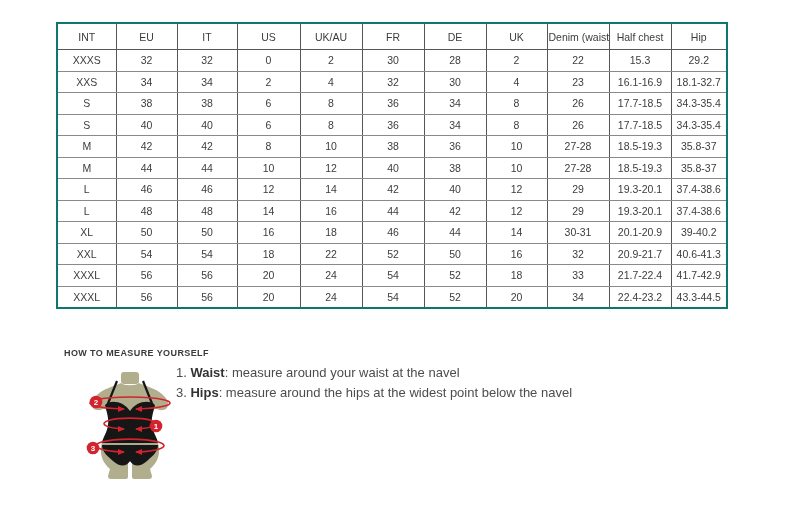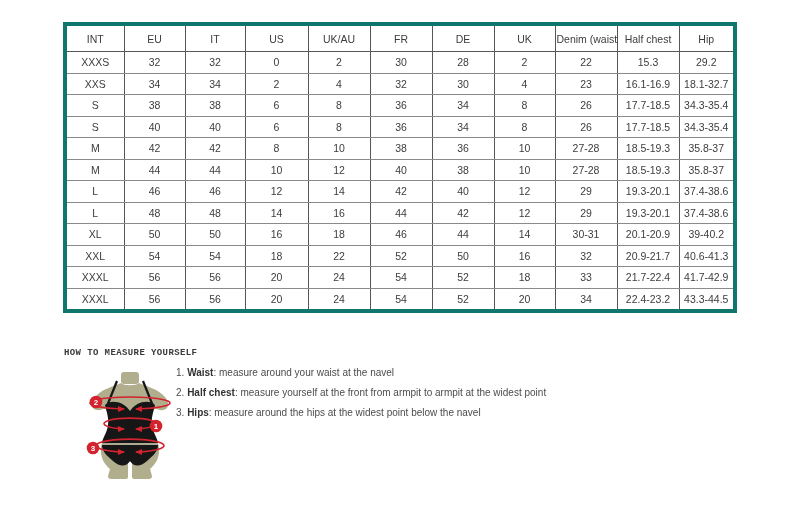--- a/index.html
+++ b/index.html
@@ -2,41 +2,41 @@
 <html><head>
 <meta charset="utf-8">
 <style>
   html,body{margin:0;padding:0;}
   body{
     width:798px;height:519px;background:#ffffff;position:relative;
     font-family:"Liberation Sans", sans-serif;color:#3d3d3d;overflow:hidden;
   }
   
   .size-table{
-    position:absolute;left:63px;top:22px;width:670px;
+    position:absolute;left:56px;top:22px;width:670px;
     border-collapse:collapse;table-layout:fixed;
-    border:4px solid #0f766e;
+    border:2px solid #0f766e;
   }
   .size-table th, .size-table td{
     border-left:1px solid #565656;border-right:1px solid #565656;
     border-top:1px solid #8a8a8a;border-bottom:1px solid #8a8a8a;
     font-size:10.5px;font-weight:400;color:#3c3c3c;
     text-align:center;vertical-align:middle;
     padding:0 1px;white-space:nowrap;overflow:hidden;
   }
   .size-table thead th{height:25px;border-bottom:1px solid #565656;}
   .size-table tbody td{height:20.5px;}
   
   .measure-heading{
     position:absolute;left:64px;top:348px;
-    font-size:9px;font-weight:700;letter-spacing:.4px;color:#3a3a3a;font-family:Liberation Mono, monospace;
+    font-size:9px;font-weight:700;letter-spacing:.4px;color:#3a3a3a;
   }
   .figure-wrap{position:absolute;left:74px;top:369px;width:115px;height:118px;}
   .instructions{position:absolute;left:176px;top:367px;width:360px;}
-  .mi{font-size:10px;color:#4c4c4c;line-height:12px;margin-bottom:8px;white-space:nowrap;}
+  .mi{font-size:13px;color:#4c4c4c;line-height:12px;margin-bottom:8px;white-space:nowrap;}
   .mi b{color:#333333;}
 </style>
 </head>
 <body>
 
 <table class="size-table">
   <colgroup>
     <col style="width:59px">
       <col style="width:61px">
       <col style="width:60px">
@@ -272,15 +272,14 @@
       <circle cx="82" cy="57" r="6.3" fill="#d2232e"></circle>
       <text x="82" y="60">1</text>
       <circle cx="19" cy="79" r="6.3" fill="#d2232e"></circle>
       <text x="19" y="82">3</text>
     </g>
   </svg>
 </div>
 
 <div class="instructions" id="instruction-list">
     <div class="mi"><span>1. </span><b>Waist</b><span>: measure around your waist at the navel</span></div>
-    <div class="mi"><span>2. </span><b>Half chest</b><span>: measure yourself at the front from armpit to armpit at the widest point</span></div>
     <div class="mi"><span>3. </span><b>Hips</b><span>: measure around the hips at the widest point below the navel</span></div>
   </div>
 
 </body></html>

